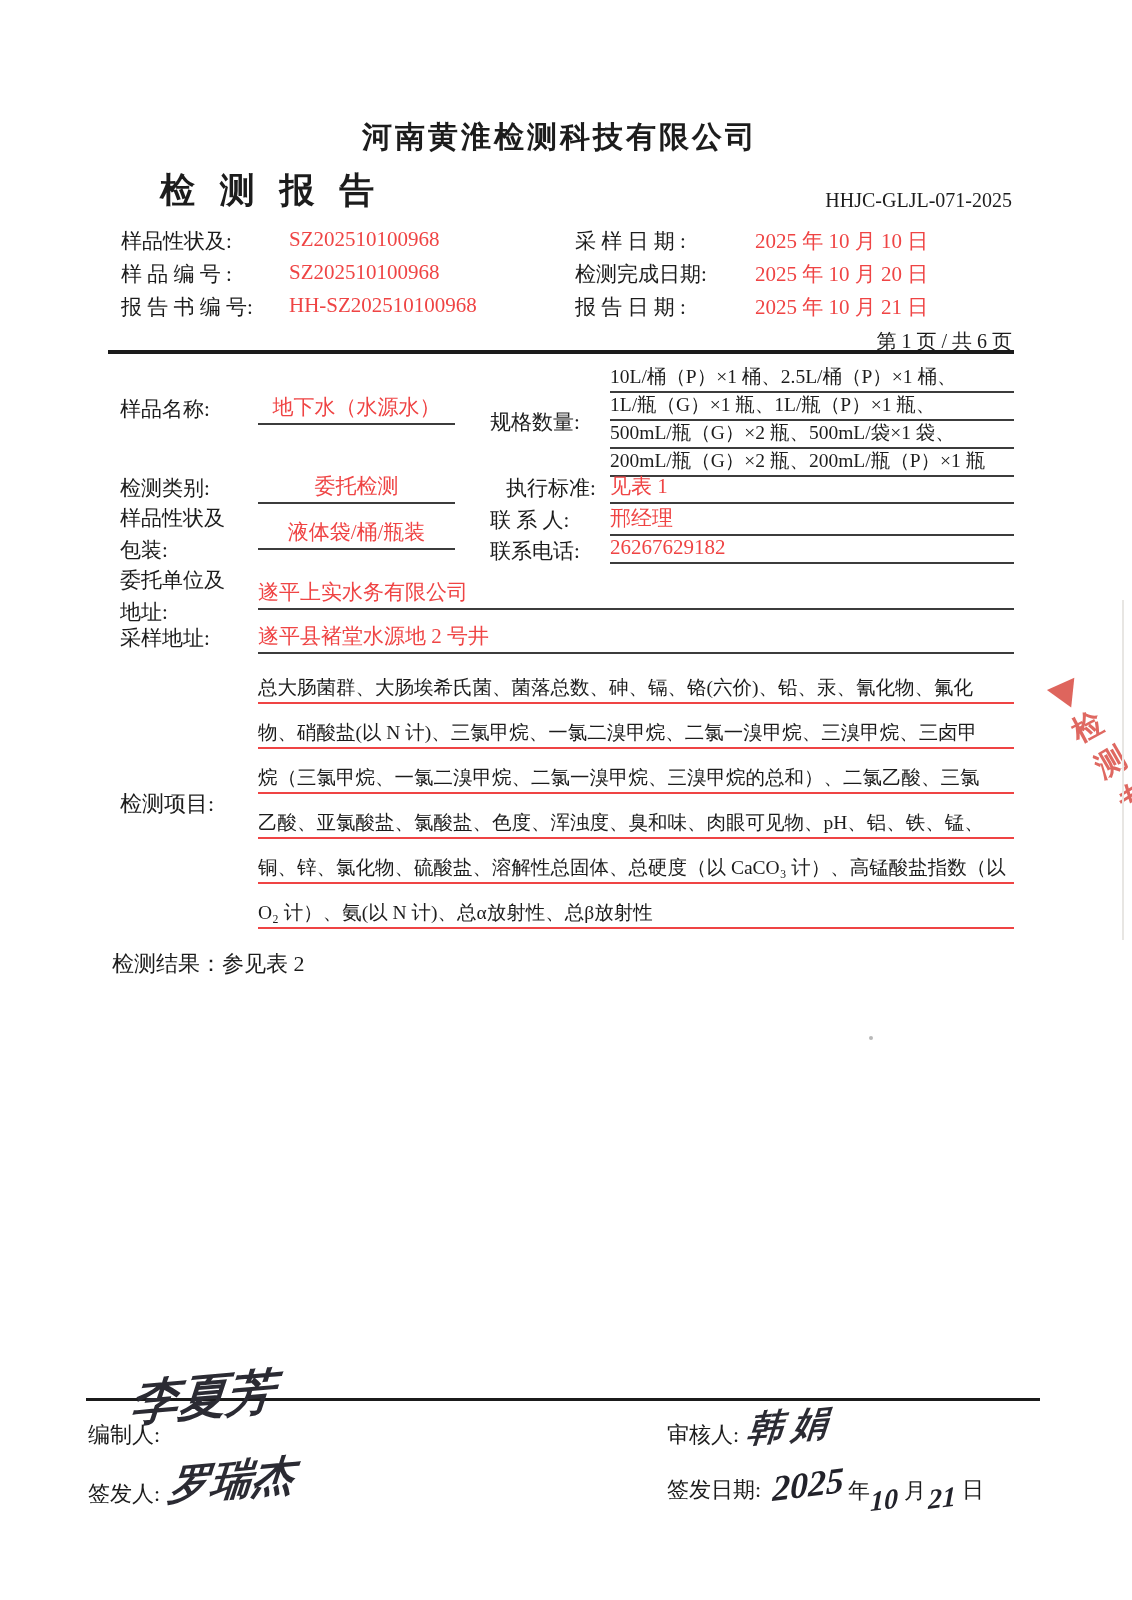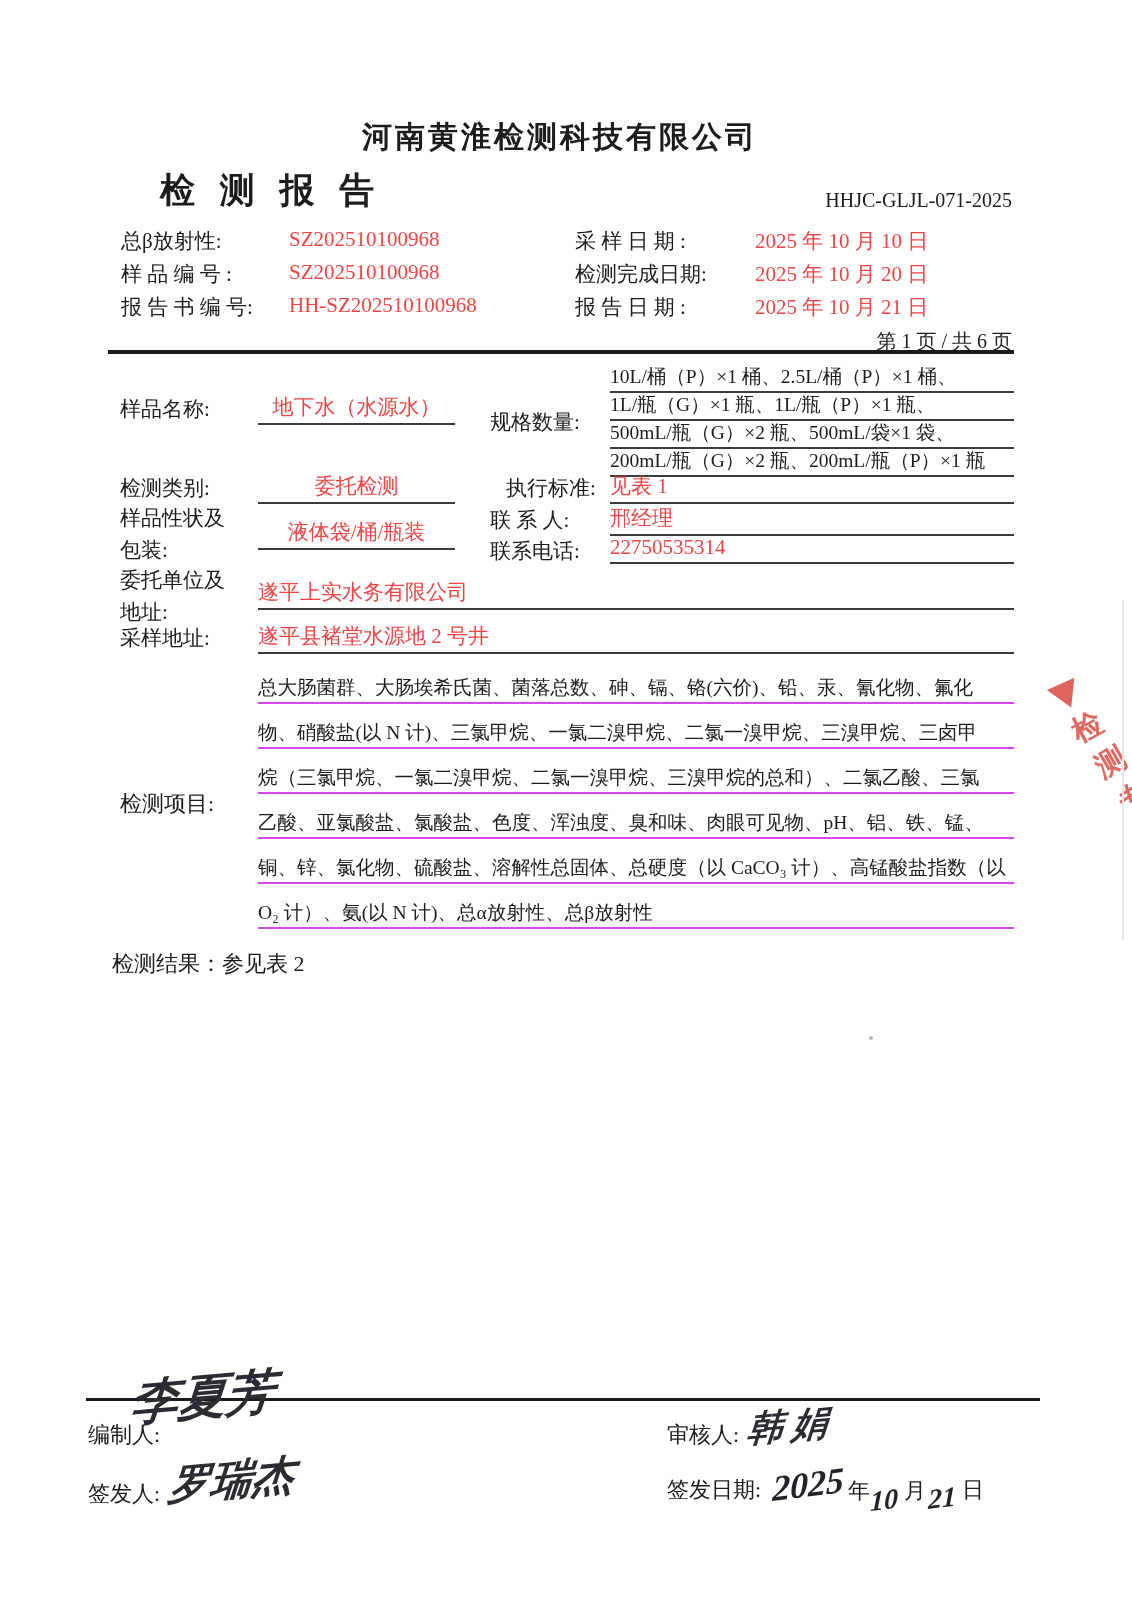--- a/index.html
+++ b/index.html
@@ -12,21 +12,21 @@
   .lbl{font-size:21px;white-space:nowrap;color:#1c1c1c;}
   .val{font-size:21px;white-space:nowrap;color:#ef4444;}
   .u{border-bottom:2px solid #3c3c3c;padding-bottom:2px;}
   .uc{text-align:center;}
   .company{font-size:30px;font-weight:bold;letter-spacing:3px;text-align:center;white-space:nowrap;}
   .title{font-size:35px;font-weight:bold;letter-spacing:8px;text-align:left;white-space:nowrap;}
   .code{font-size:20px;text-align:right;white-space:nowrap;}
   .pageind{font-size:20px;text-align:right;white-space:nowrap;}
   .rule{background:#1b1b1b;}
   .spec{font-size:19.5px;line-height:24px;white-space:nowrap;border-bottom:2px solid #3c3c3c;padding-bottom:2px;}
-  .item{font-size:19.5px;line-height:24px;white-space:nowrap;border-bottom:2px solid #d946ef;padding-bottom:2px;}
+  .item{font-size:19.5px;line-height:24px;white-space:nowrap;border-bottom:2px solid #ef4444;padding-bottom:2px;}
   .result{font-size:22px;white-space:nowrap;}
   .flab{font-size:22px;white-space:nowrap;}
   .sig{font-style:italic;font-weight:bold;color:#2b2b33;white-space:nowrap;
        transform:rotate(-5deg) skewX(-10deg);transform-origin:left bottom;}
   .hw{font-style:italic;font-weight:bold;color:#22222a;white-space:nowrap;
       transform:rotate(-7deg) skewX(-8deg);transform-origin:left bottom;}
   .stamp{color:rgba(214,62,52,.78);transform:rotate(-34deg);transform-origin:center;
          font-weight:bold;text-align:center;}
   .stamp .ch{display:block;font-size:30px;line-height:42px;}
   .tri{width:0;height:0;border-left:15px solid transparent;border-right:15px solid transparent;
@@ -36,21 +36,21 @@
 </style>
 </head>
 <body>
 
 <div class="page">
 
   <div class="abs company" style="left:160px;top:117px;width:800px;">河南黄淮检测科技有限公司</div>
   <div class="abs title" style="left:160px;top:167px;width:800px;">检 测 报 告</div>
   <div class="abs code" style="left:812px;top:189px;width:200px;">HHJC-GLJL-071-2025</div>
 
-  <div class="abs lbl" style="left:121px;top:227px;">总β放射性:</div>
+  <div class="abs lbl" style="left:121px;top:227px;">样品性状及:</div>
   <div class="abs val" style="left:289px;top:227px;">SZ202510100968</div>
   <div class="abs lbl" style="left:121px;top:260px;">样 品 编 号 :</div>
   <div class="abs val" style="left:289px;top:260px;">SZ202510100968</div>
   <div class="abs lbl" style="left:121px;top:293px;">报 告 书 编 号:</div>
   <div class="abs val" style="left:289px;top:293px;">HH-SZ202510100968</div>
 
   <div class="abs lbl" style="left:575px;top:227px;">采 样 日 期 :</div>
   <div class="abs val" style="left:755px;top:227px;">2025 年 10 月 10 日</div>
   <div class="abs lbl" style="left:575px;top:260px;">检测完成日期:</div>
   <div class="abs val" style="left:755px;top:260px;">2025 年 10 月 20 日</div>
@@ -73,21 +73,21 @@
   <div class="abs val u uc" style="left:258px;top:472px;width:197px;">委托检测</div>
   <div class="abs lbl" style="left:506px;top:474px;">执行标准:</div>
   <div class="abs val u" style="left:610px;top:472px;width:404px;">见表 1</div>
 
   <div class="abs lbl" style="left:120px;top:504px;">样品性状及</div>
   <div class="abs lbl" style="left:120px;top:536px;">包装:</div>
   <div class="abs val u uc" style="left:258px;top:518px;width:197px;">液体袋/桶/瓶装</div>
   <div class="abs lbl" style="left:490px;top:506px;">联 系 人:</div>
   <div class="abs val u" style="left:610px;top:504px;width:404px;">邢经理</div>
   <div class="abs lbl" style="left:490px;top:537px;">联系电话:</div>
-  <div class="abs val u" style="left:610px;top:535px;width:404px;">22750535314</div>
+  <div class="abs val u" style="left:610px;top:535px;width:404px;">26267629182</div>
 
   <div class="abs lbl" style="left:120px;top:566px;">委托单位及</div>
   <div class="abs lbl" style="left:120px;top:598px;">地址:</div>
   <div class="abs val u" style="left:258px;top:578px;width:756px;">遂平上实水务有限公司</div>
 
   <div class="abs lbl" style="left:120px;top:624px;">采样地址:</div>
   <div class="abs val u" style="left:258px;top:622px;width:756px;">遂平县褚堂水源地 2 号井</div>
 
   <div class="abs lbl" style="left:120px;top:789px;font-size:22px;">检测项目:</div>
   <div class="abs item" style="left:258px;top:676px;width:756px;">总大肠菌群、大肠埃希氏菌、菌落总数、砷、镉、铬(六价)、铅、汞、氰化物、氟化</div>

